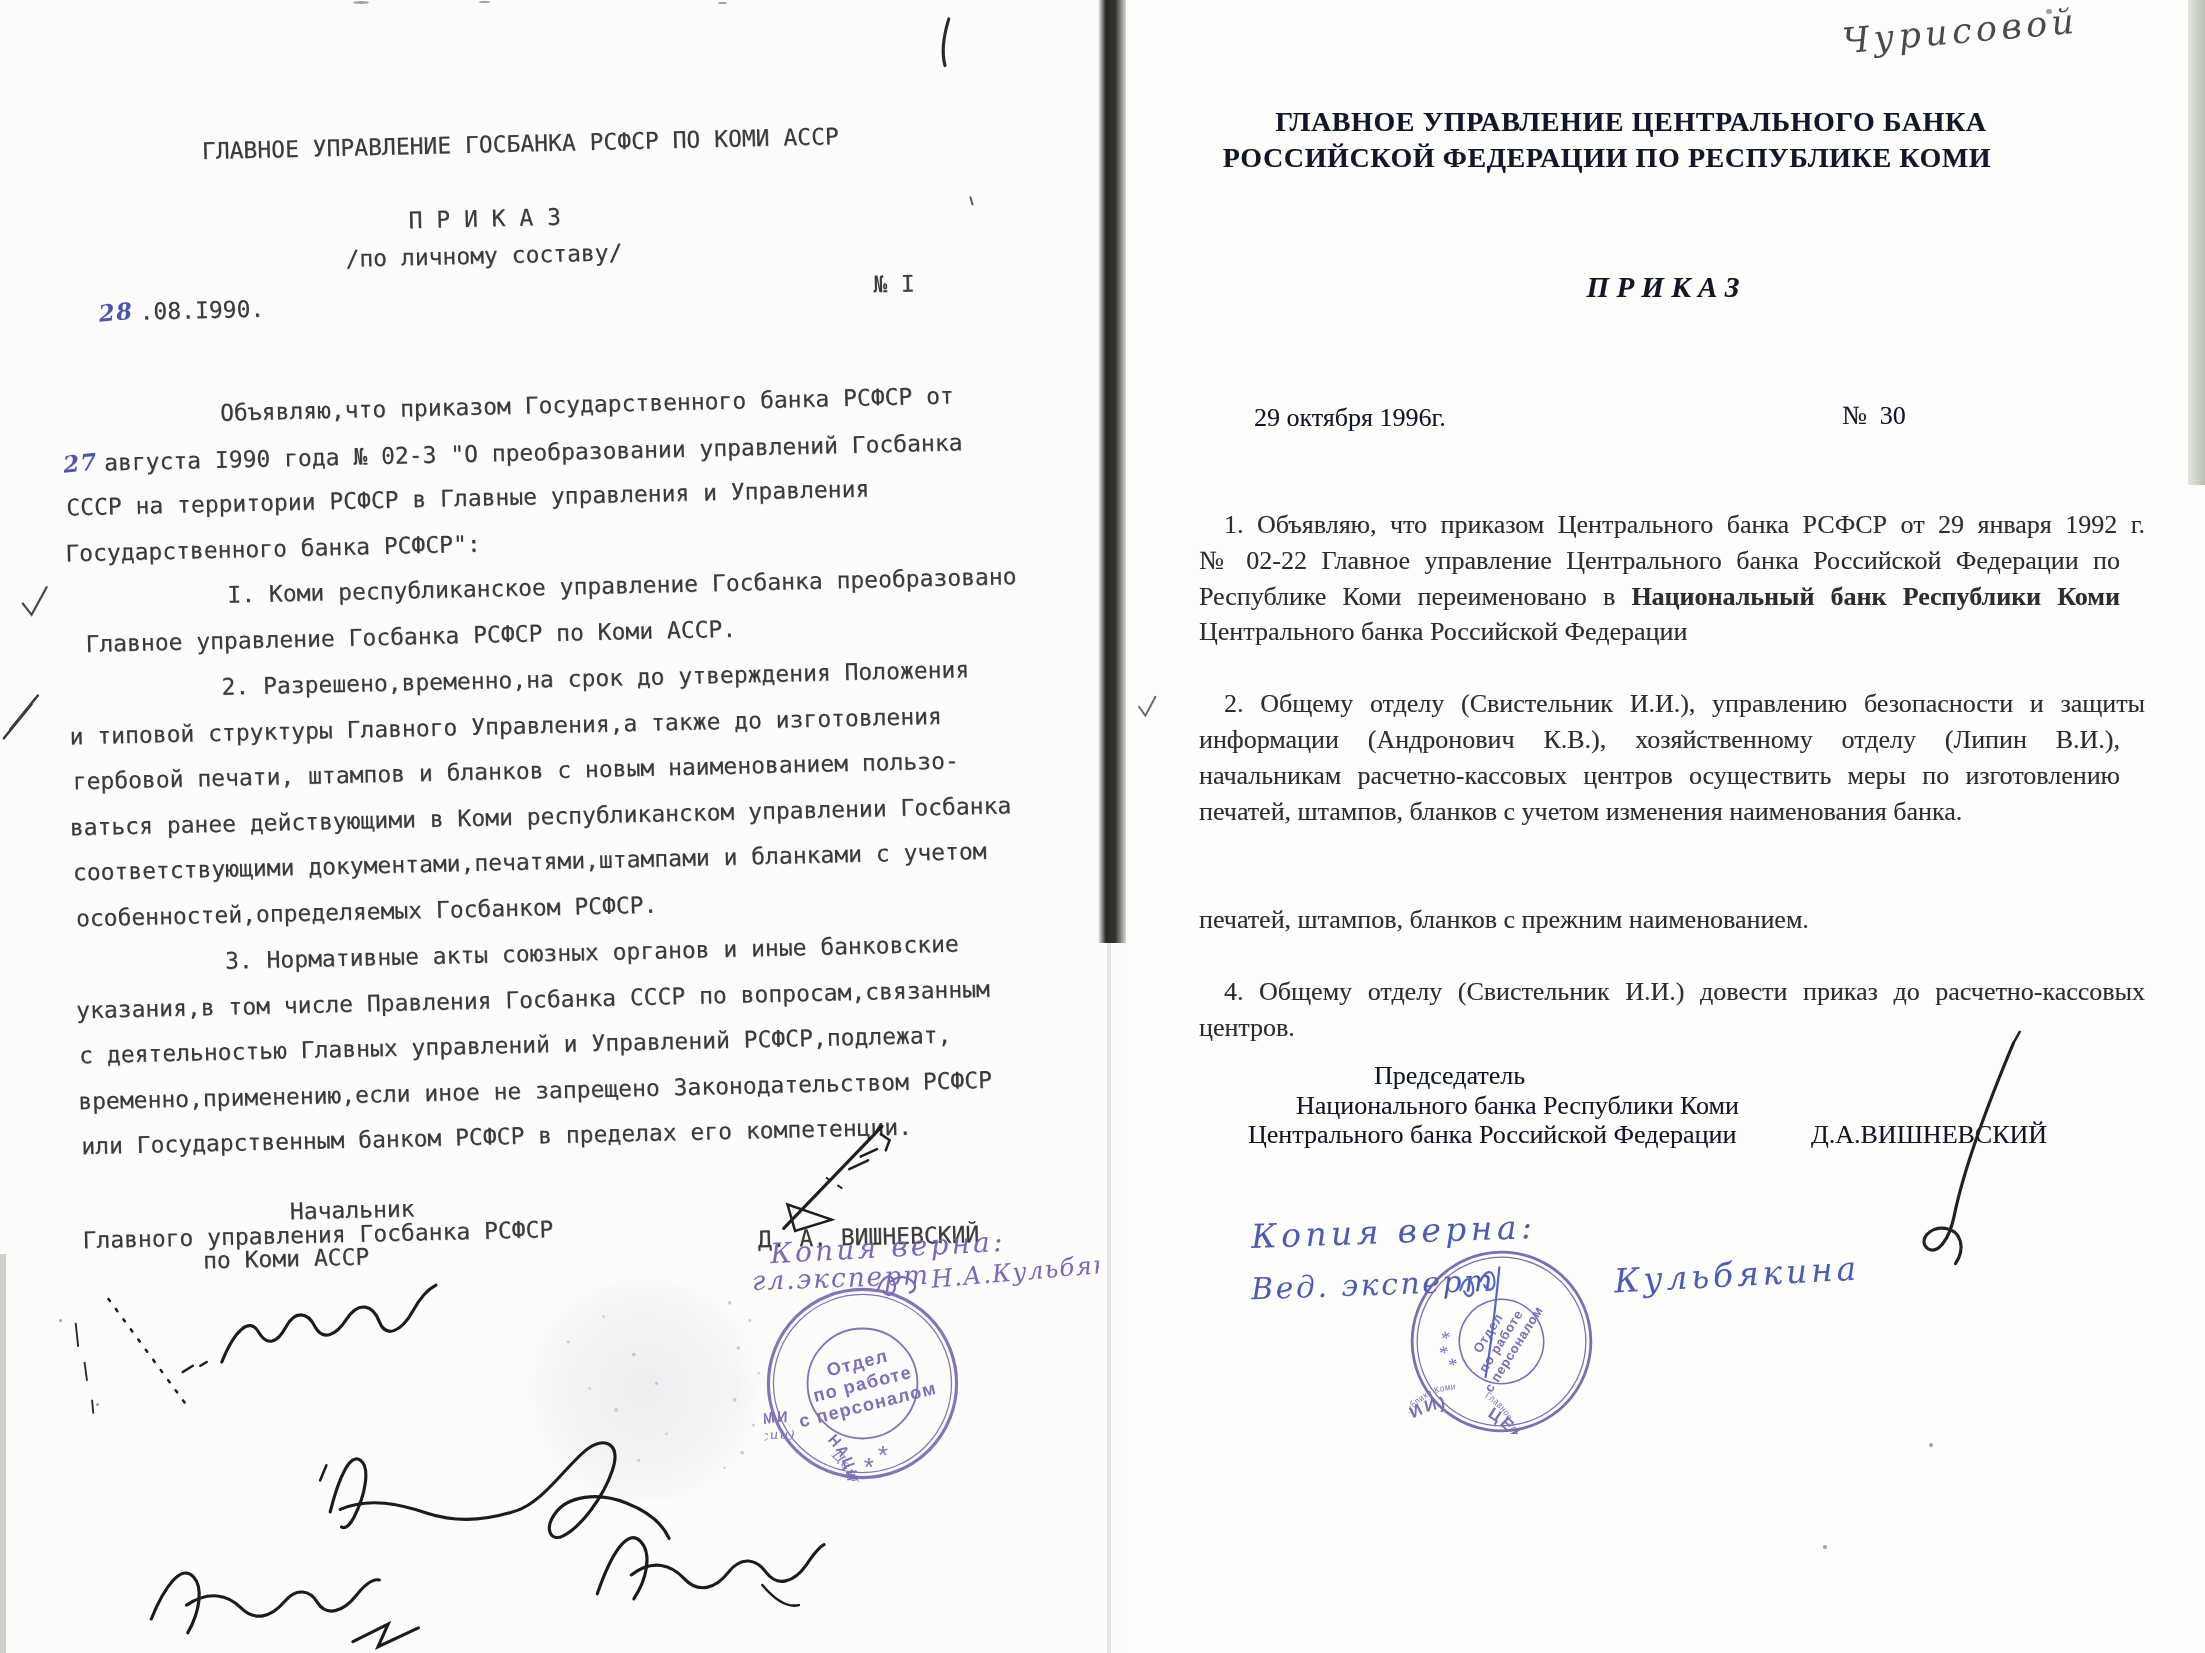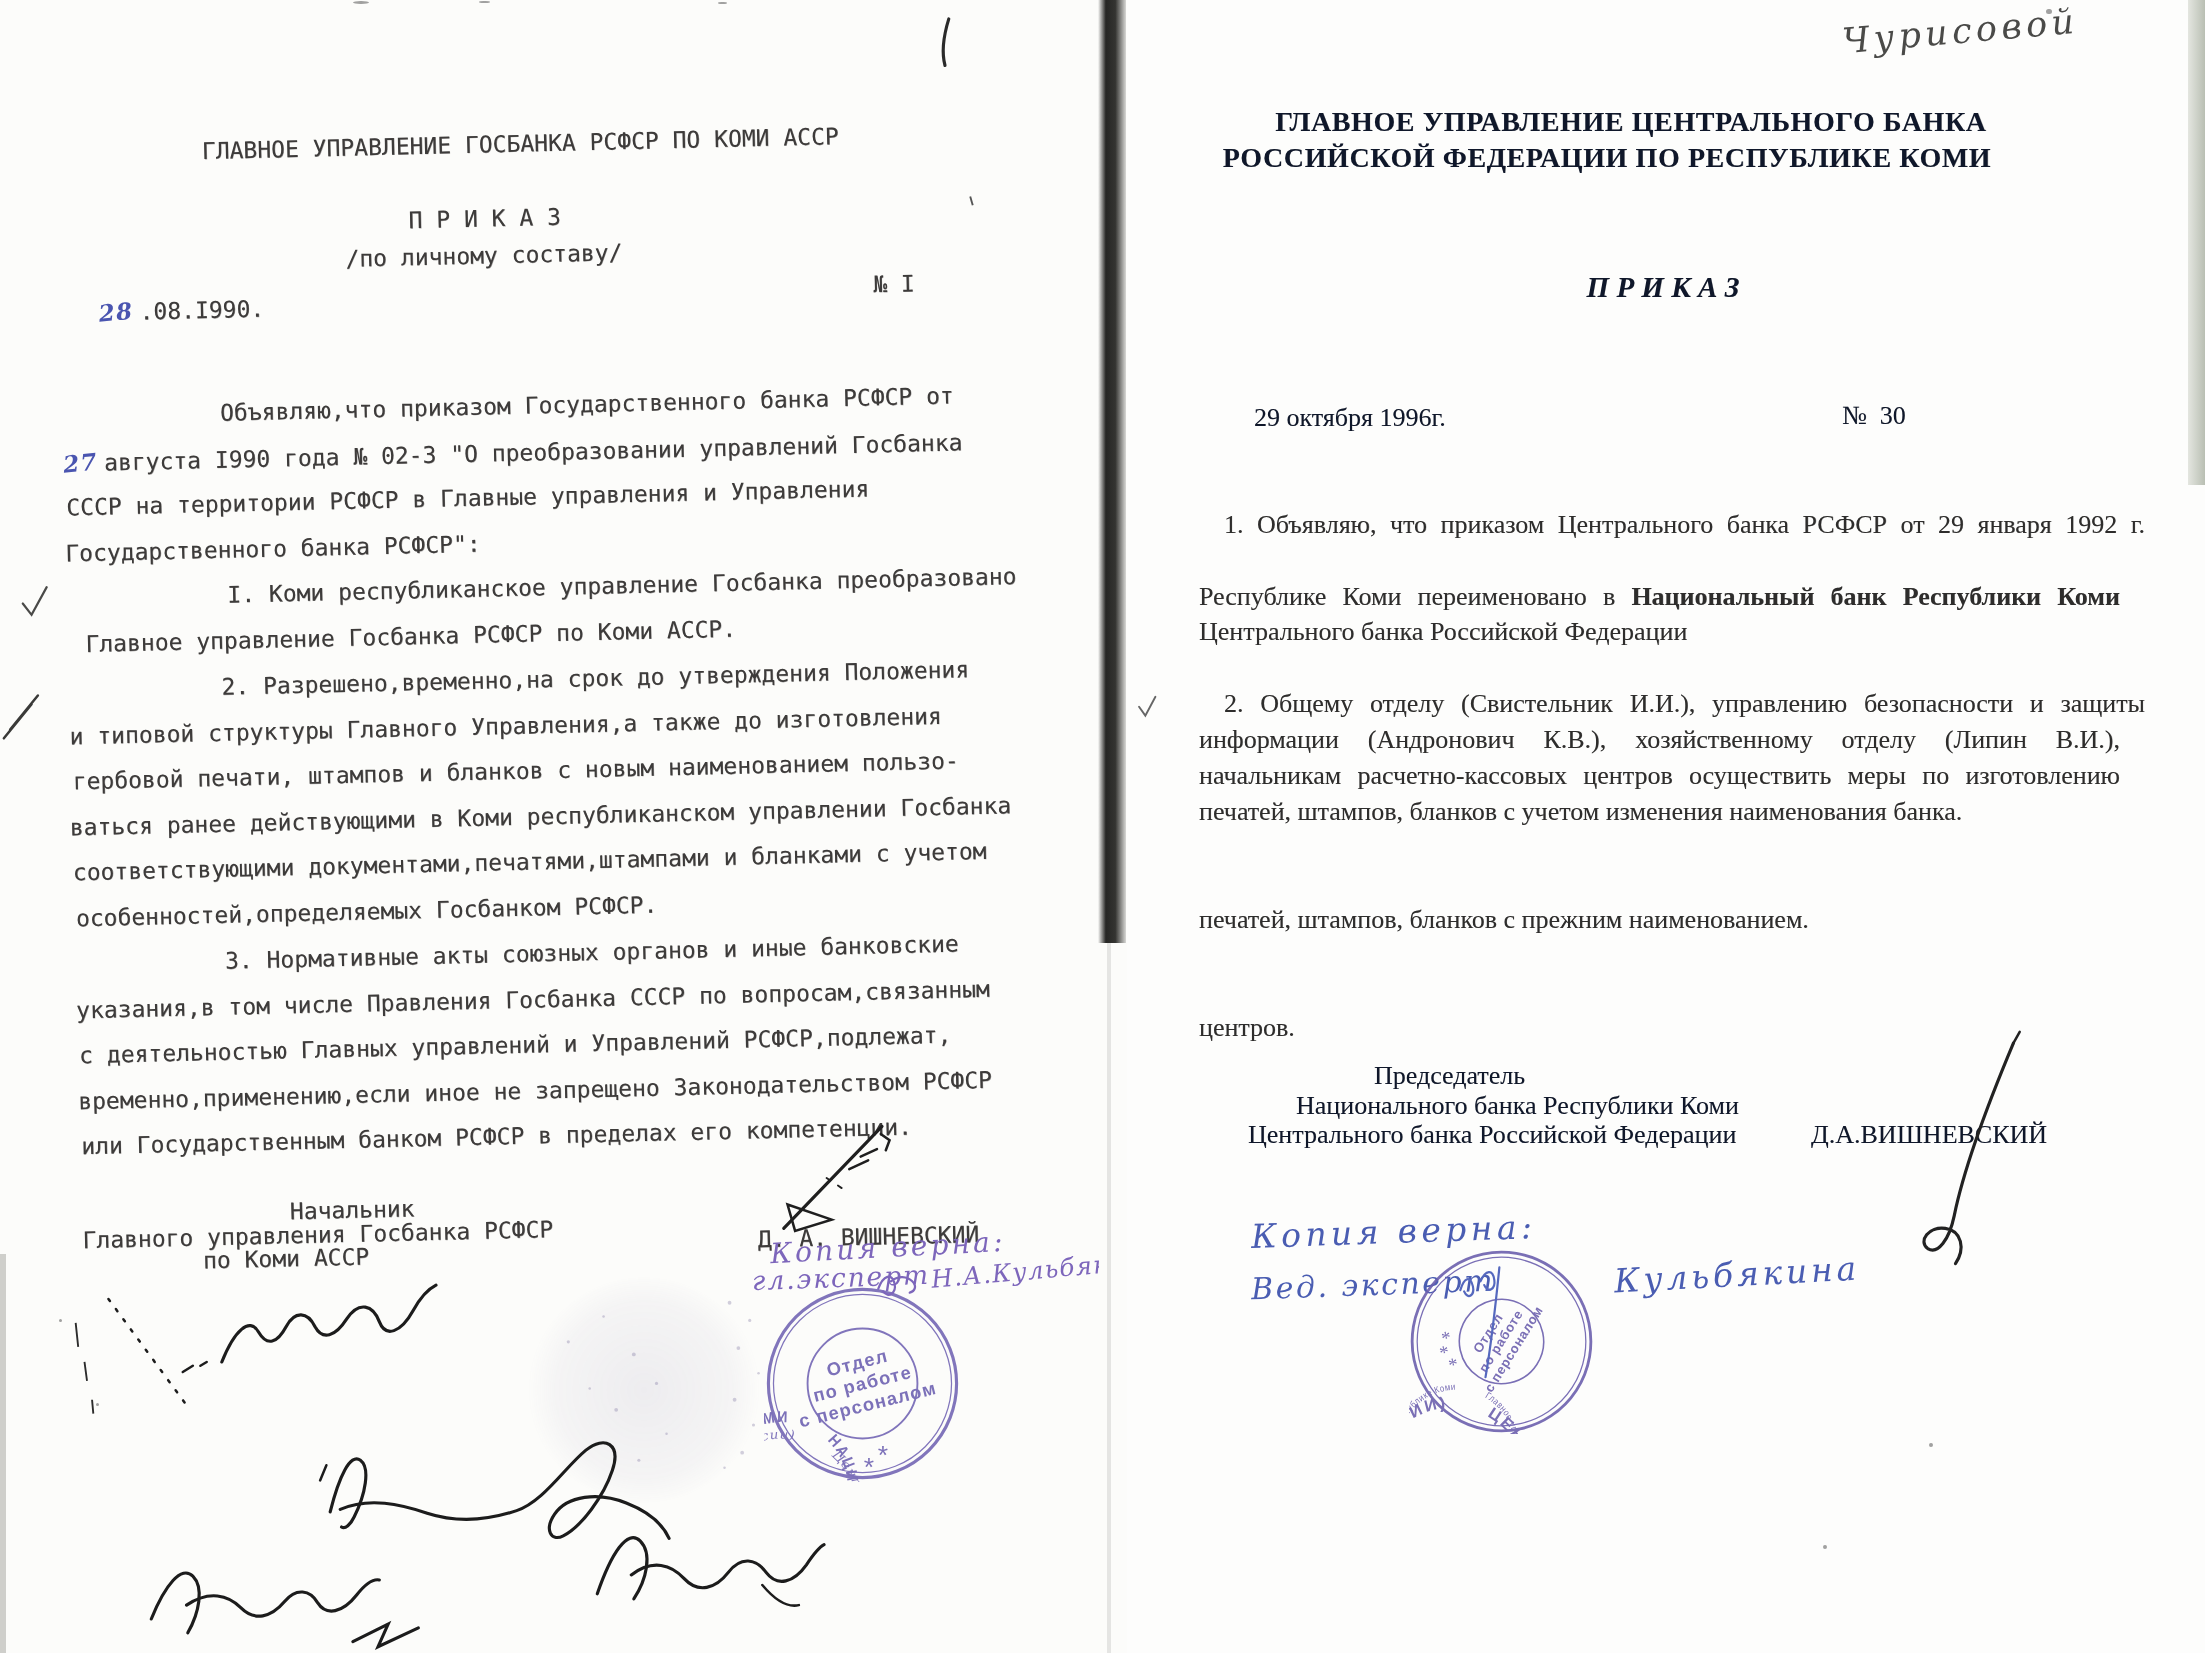--- a/index.html
+++ b/index.html
@@ -129,30 +129,32 @@
 
     <div class="rt rhead" style="left:504px; top:106px;">ГЛАВНОЕ УПРАВЛЕНИЕ ЦЕНТРАЛЬНОГО БАНКА</div>
     <div class="rt rhead" style="left:480px; top:142px;">РОССИЙСКОЙ ФЕДЕРАЦИИ ПО РЕСПУБЛИКЕ КОМИ</div>
     <div class="rt" style="left:536px; top:271px; font-weight:bold; font-style:italic; font-size:29px; transform:translateX(-50%);">П Р И К А З</div>
 
     <div class="rt" style="left:127px;  top:403px;">29 октября 1996г.</div>
     <div class="rt" style="left:715px; top:401px;">№  30</div>
   </div>
 
   <div class="jline ind" style="top:510px;">1. Объявляю, что приказом Центрального банка РСФСР от 29 января 1992 г.</div>
+  <div class="jline" style="top:546px;">№ 02-22 Главное управление Центрального банка Российской Федерации по</div>
   <div class="jline" style="top:582px;"><span>Республике Коми переименовано в </span><span style="font-weight:bold">Национальный банк Республики Коми</span></div>
   <div class="jline last" style="top:617px;">Центрального банка Российской Федерации</div>
 
   <div class="jline ind" style="top:689px;">2. Общему отделу (Свистельник И.И.), управлению безопасности и защиты</div>
   <div class="jline" style="top:725px;">информации (Андронович К.В.), хозяйственному отделу (Липин В.И.),</div>
   <div class="jline last" style="top:797px;">печатей, штампов, бланков с учетом изменения наименования банка.</div>
   <div class="jline" style="top:761px;">начальникам расчетно-кассовых центров осуществить меры по изготовлению</div>
 
   <div class="jline last" style="top:905px;">печатей, штампов, бланков с прежним наименованием.</div>
 
+  <div class="jline ind" style="top:977px;">4. Общему отделу (Свистельник И.И.) довести приказ до расчетно-кассовых</div>
   <div class="jline last" style="top:1013px;">центров.</div>
 
   <div class="rt" style="left:1374px; top:1061px;">Председатель</div>
   <div class="rt" style="left:1248px; top:1091px;margin-left:48px;">Национального банка Республики Коми</div>
   <div class="rt" style="left:1248px; top:1120px;">Центрального банка Российской Федерации</div>
   <div class="rt" style="left:1811px; top:1120px;">Д.А.ВИШНЕВСКИЙ</div>
 
   <div class="hand hand-blue" style="left:1251px; top:1215px; font-size:33px; letter-spacing:4.4px; transform:rotate(-2deg);">Копия верна:</div>
   <div class="hand hand-blue" style="left:1251px; top:1270px; font-size:30px; letter-spacing:2.5px; transform:rotate(-2deg);">Вед. эксперт</div>
   <div class="hand hand-blue" style="left:1614px; top:1258px; font-size:33px; letter-spacing:3.8px; transform:rotate(-3deg);">Кульбякина</div>

